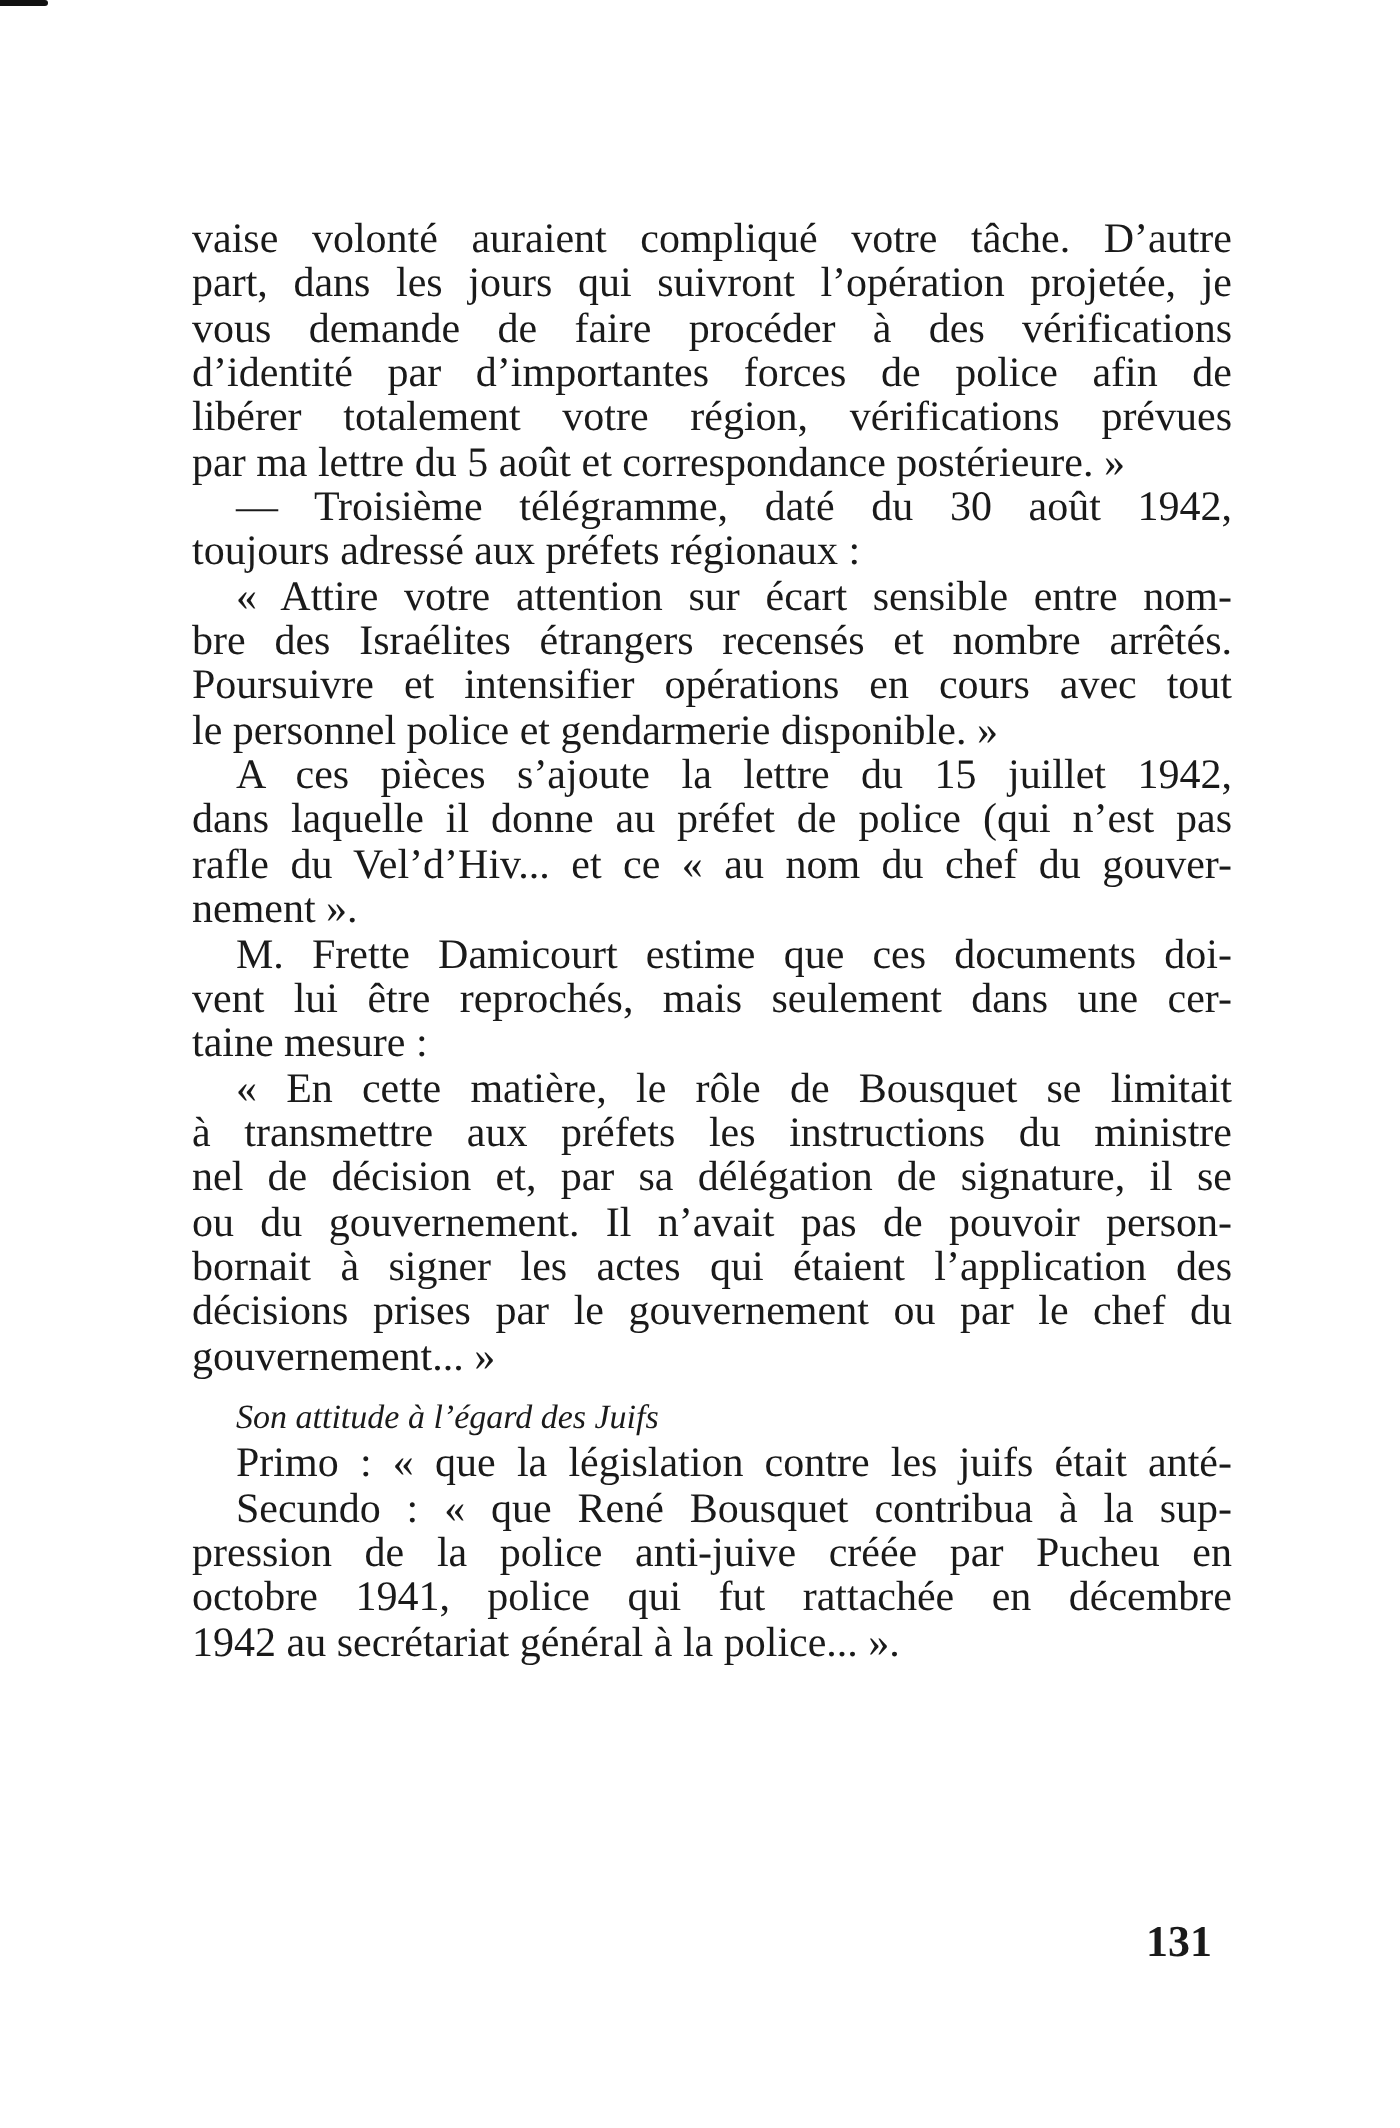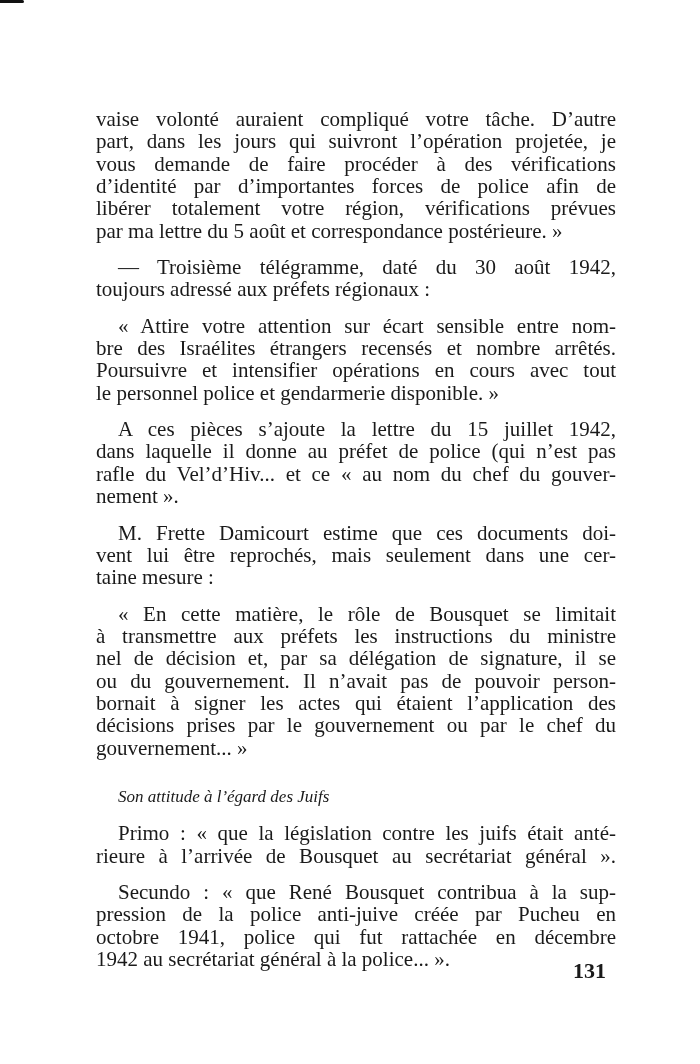--- a/index.html
+++ b/index.html
@@ -12,24 +12,24 @@
     background: #111; border-radius: 0 2px 2px 0;
   }
   .page {
     position: absolute; left: 96px; top: 108px; width: 520px;
   }
   .line {
     height: 22.35px; line-height: 22.35px; font-size: 21px; white-space: nowrap;
     text-align: justify; text-align-last: justify; overflow: visible;
   }
   .line.last { text-align-last: left; }
-  .line.indent { padding-left: 22px; margin-top: 14px; }
+  .line.indent { padding-left: 22px; }
   .heading {
     height: 22.35px; line-height: 22.35px; font-size: 17px; font-style: italic;
-    padding-left: 22px; margin-top: 27px; text-align-last: left; text-align: center;
+    padding-left: 22px; margin-top: 9px; text-align-last: left; text-align: center;
   }
   .page-number {
     position: absolute; left: 573px; top: 958px; font-size: 22px; font-weight: bold;
     font-family: "Liberation Serif", "DejaVu Serif", serif;
   }
 </style>
 </head>
 <body>
 
 <div class="scan-mark"></div>
@@ -59,21 +59,20 @@
       <div class="line">à transmettre aux préfets les instructions du ministre</div>
       <div class="line">nel de décision et, par sa délégation de signature, il se</div>
       <div class="line">ou du gouvernement. Il n’avait pas de pouvoir person-</div>
       <div class="line">bornait à signer les actes qui étaient l’application des</div>
       <div class="line">décisions prises par le gouvernement ou par le chef du</div>
       <div class="line last">gouvernement... »</div>
     </div>
   <div class="heading">Son attitude à l’égard des Juifs</div>
   <div id="lines-b">
       <div class="line indent">Primo : « que la législation contre les juifs était anté-</div>
-      <div class="line">rieure à l’arrivée de Bousquet au secrétariat général ».</div>
       <div class="line indent">Secundo : « que René Bousquet contribua à la sup-</div>
       <div class="line">pression de la police anti-juive créée par Pucheu en</div>
       <div class="line">octobre 1941, police qui fut rattachée en décembre</div>
       <div class="line last">1942 au secrétariat général à la police... ».</div>
     </div>
 </div>
 
 <div class="page-number">131</div>
 
 </body></html>

